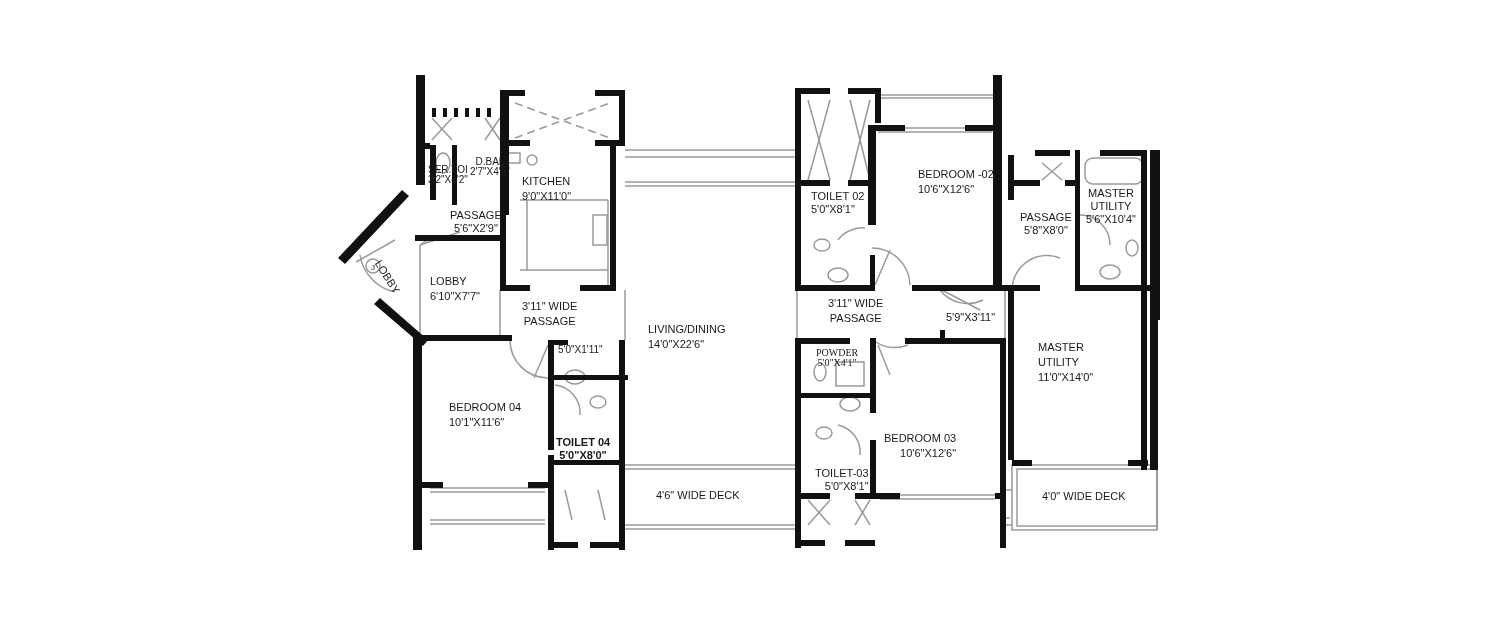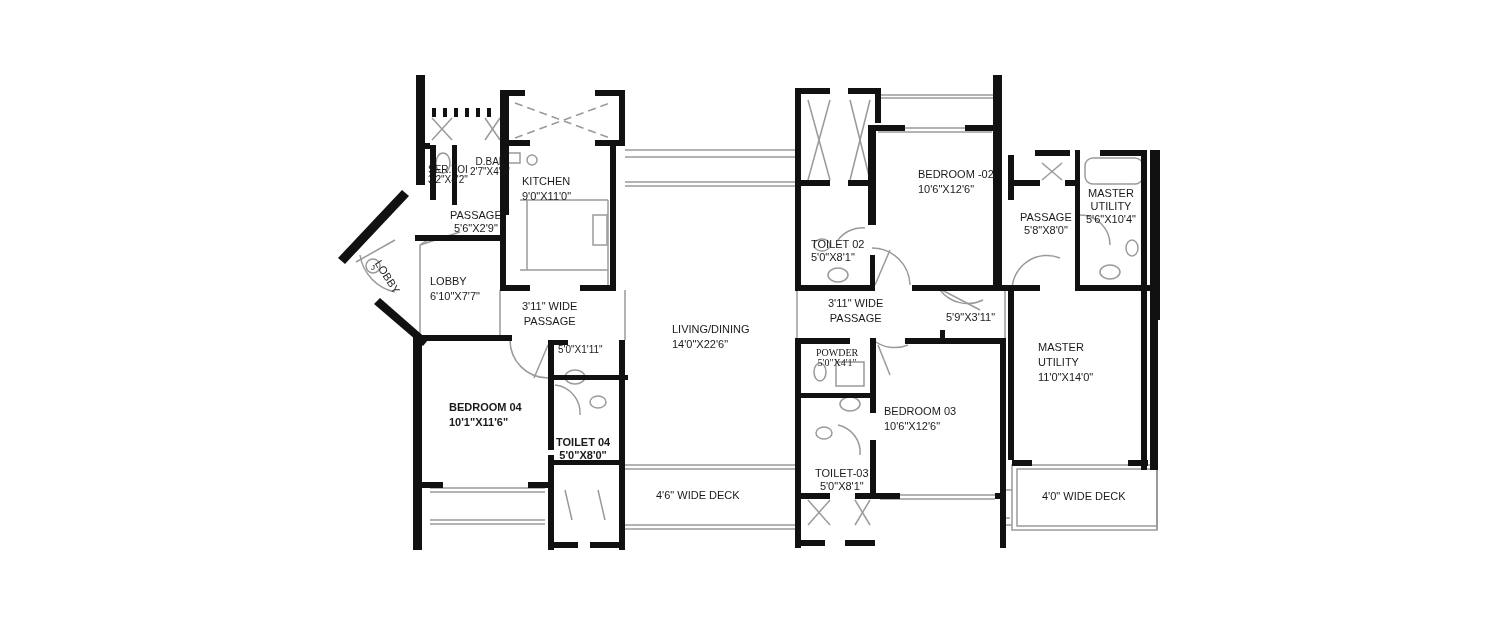--- a/index.html
+++ b/index.html
@@ -232,60 +232,60 @@
   <span>LOBBY</span>
   <span>6'10"X7'7"</span>
 </div>
 <div class="lbl c" style="left:522px;top:299px;">
   <span>3'11" WIDE</span>
   <span>PASSAGE</span>
 </div>
 <div class="lbl sm" style="left:558px;top:345px;">
   <span>5'0"X1'11"</span>
 </div>
-<div class="lbl" style="left:449px;top:400px;font-weight:bold;">
+<div class="lbl" style="left:449px;top:400px;">
   <span>BEDROOM 04</span>
   <span>10'1"X11'6"</span>
 </div>
 <div class="lbl md c" style="left:556px;top:436px;font-weight:bold;">
   <span>TOILET 04</span>
   <span>5'0"X8'0"</span>
 </div>
-<div class="lbl" style="left:648px;top:322px;margin-left:24px;">
+<div class="lbl" style="left:648px;top:322px;">
   <span>LIVING/DINING</span>
   <span>14'0"X22'6"</span>
 </div>
 <div class="lbl" style="left:656px;top:488px;">
   <span>4'6" WIDE DECK</span>
 </div>
 
-<div class="lbl md" style="left:811px;top:190px;margin-top:48px;">
+<div class="lbl md" style="left:811px;top:190px;">
   <span>TOILET 02</span>
   <span>5'0"X8'1"</span>
 </div>
 <div class="lbl" style="left:918px;top:167px;">
   <span>BEDROOM -02</span>
   <span>10'6"X12'6"</span>
 </div>
 <div class="lbl c" style="left:828px;top:296px;">
   <span>3'11" WIDE</span>
   <span>PASSAGE</span>
 </div>
 <div class="lbl" style="left:946px;top:310px;">
   <span>5'9"X3'11"</span>
 </div>
 <div class="lbl sm c" style="left:816px;top:348px;font-family:Liberation Serif, serif;">
   <span>POWDER</span>
   <span>5'0"X4'1"</span>
 </div>
-<div class="lbl" style="left:884px;top:404px;">
+<div class="lbl" style="left:884px;top:431px;text-align:right;">
   <span>BEDROOM 03</span>
   <span>10'6"X12'6"</span>
 </div>
-<div class="lbl md c" style="left:815px;top:467px;">
+<div class="lbl md c" style="left:815px;top:467px;text-align:right;">
   <span>TOILET-03</span>
   <span>5'0"X8'1"</span>
 </div>
 <div class="lbl md c" style="left:1020px;top:211px;">
   <span>PASSAGE</span>
   <span>5'8"X8'0"</span>
 </div>
 <div class="lbl md c" style="left:1086px;top:187px;">
   <span>MASTER</span>
   <span>UTILITY</span>

